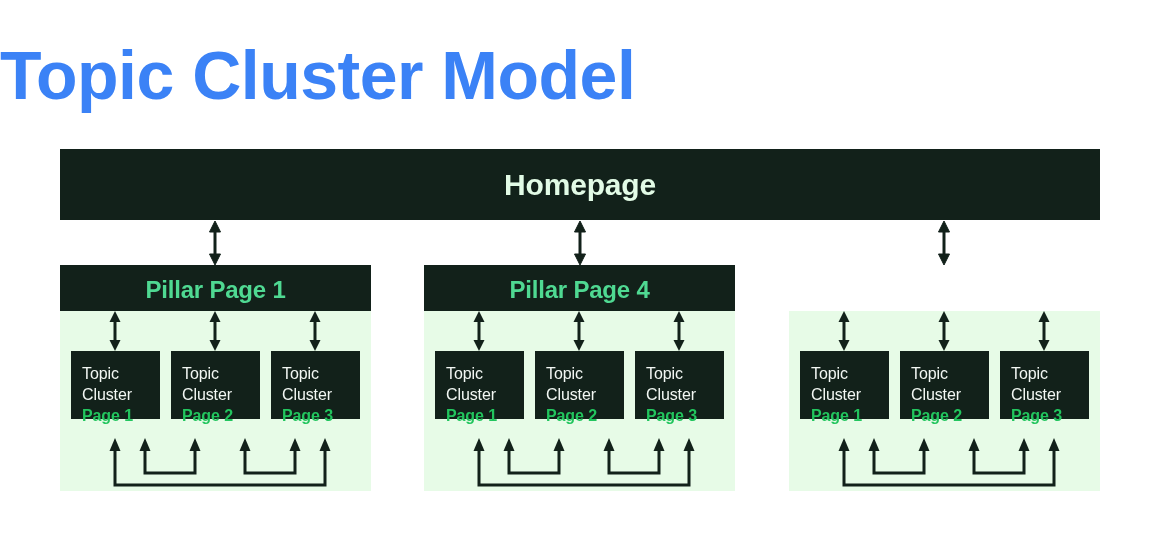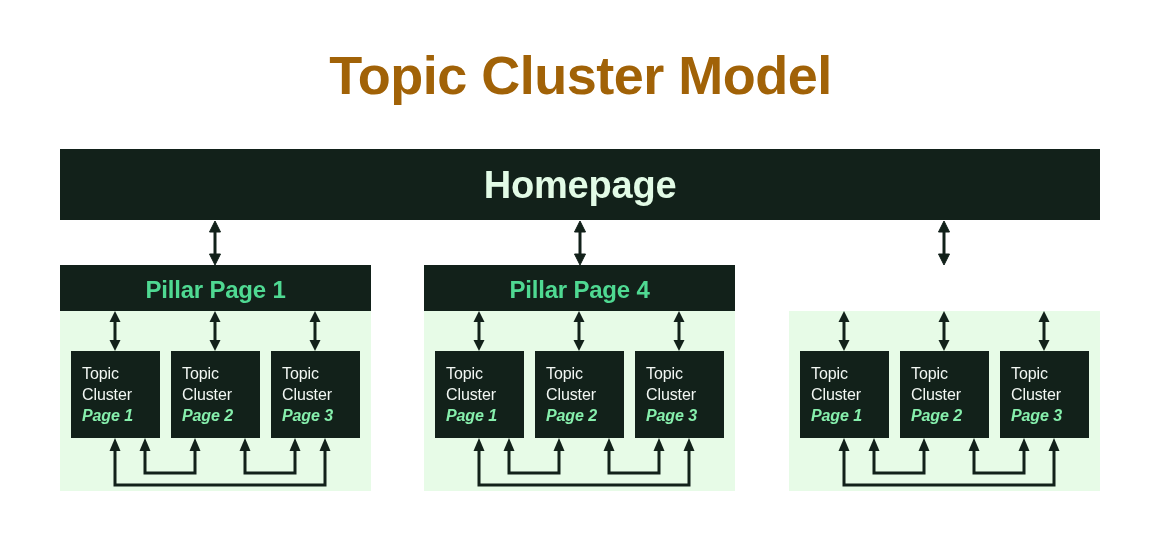--- a/index.html
+++ b/index.html
@@ -22,43 +22,43 @@
     height: 552px;
     background: #ffffff;
   }
 
   
   .title {
     position: absolute;
     left: 0;
     top: 44px;
     width: 1161px;
-    text-align: center;
-    font-size: 54px;
+    text-align: left;
+    font-size: 68px;
     font-weight: bold;
     letter-spacing: -0.5px;
-    color: #a16207;
+    color: #3b82f6;
     line-height: 62px;
     white-space: nowrap;
   }
 
   
   .homepage-bar {
     position: absolute;
     left: 60px;
     top: 149px;
     width: 1040px;
     height: 71px;
     background: #12211a;
     display: flex;
     align-items: center;
     justify-content: center;
   }
   .homepage-label {
-    font-size: 38px;
+    font-size: 30px;
     font-weight: bold;
     color: #e2fbe6;
     letter-spacing: -0.2px;
     line-height: 40px;
   }
 
   
   .top-arrows {
     position: absolute;
     left: 0;
@@ -113,40 +113,39 @@
     left: 0;
     top: 0;
     width: 311px;
     height: 180px;
   }
 
   .cluster-box {
     position: absolute;
     top: 40px;
     width: 89px;
-    height: 87px;
+    height: 68px;
     background: #12211a;
     box-sizing: border-box;
     padding: 12px 0 0 11px;
     z-index: 2;
   }
   .cluster-box.b1 { left: 11px; }
   .cluster-box.b2 { left: 111px; }
   .cluster-box.b3 { left: 211px; }
 
   .cluster-line {
     font-size: 16px;
     color: #f2f7f3;
     line-height: 21px;
     letter-spacing: -0.1px;
   }
   .cluster-line.strong {
     font-weight: bold;
-    color: #86efac;
-    font-style: italic;
+    color: #22c55e;
   }
 </style>
 </head>
 <body>
 
 <div id="diagram">
 
   <div class="title">Topic Cluster Model</div>
 
   <div class="homepage-bar">

